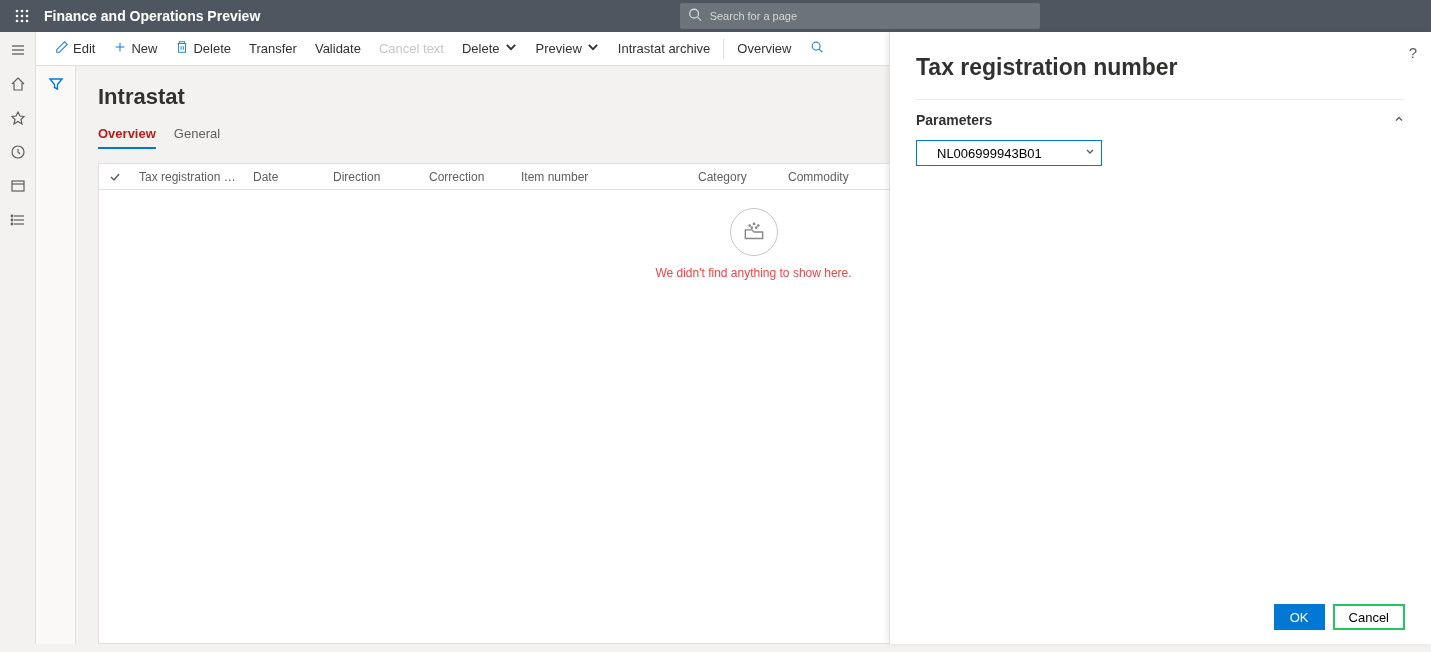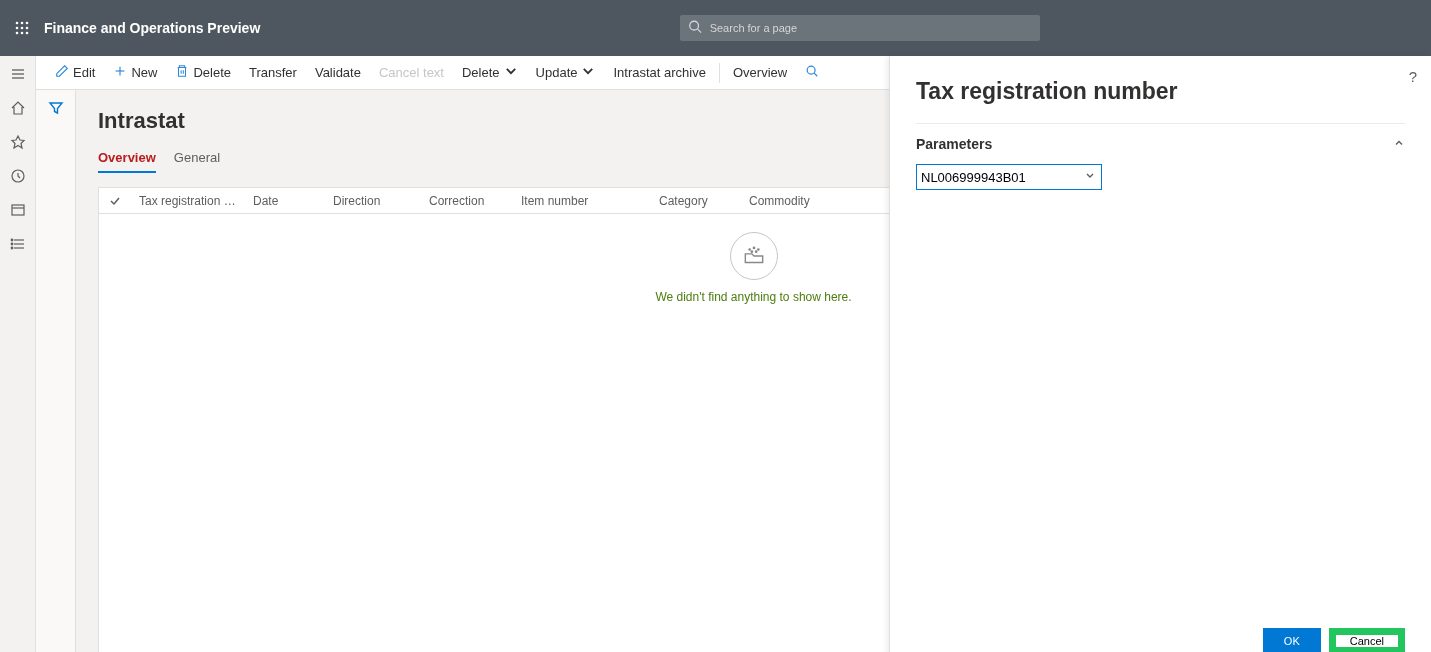--- a/index.html
+++ b/index.html
@@ -1,17 +1,17 @@
 <!DOCTYPE html>
 <html><head>
 <meta charset="utf-8">
 <style>
   * { box-sizing: border-box; }
   html, body { margin: 0; padding: 0; height: 100%; font-family: "Segoe UI", -apple-system, sans-serif; font-size: 13px; color: #323130; background: #f3f2f1; overflow: hidden; }
-  .topbar { height: 56px; background: #4e5760; color: #fff; display: flex; align-items: center; padding: 0 12px; }
+  .topbar { height: 32px; background: #4e5760; color: #fff; display: flex; align-items: center; padding: 0 12px; }
   .topbar .waffle { width: 20px; height: 20px; display:flex; align-items:center; justify-content:center; cursor:pointer; margin-right: 12px;}
   .topbar .title { font-weight: 600; font-size: 14px; flex: 0 0 auto; margin-right: 40px; }
   .topbar .search-wrap { margin-left: auto; margin-right: auto; position: relative; }
   .topbar .search { width: 360px; height: 26px; background: #6b737b; border: none; border-radius: 2px; color: #fff; padding: 0 10px 0 30px; font-size: 11px; }
   .topbar .search::placeholder { color: #d6d6d6; }
   .topbar .search-icon { position:absolute; left:8px; top:50%; transform:translateY(-50%); color:#d6d6d6; }
 
   .layout { display: flex; height: calc(100% - 40px); position: relative; }
   .leftrail { width: 36px; background: #f3f2f1; border-right: 1px solid #e1dfdd; display:flex; flex-direction:column; align-items:center; padding-top: 8px; gap: 14px; }
   .leftrail .rail-btn { width: 20px; height: 20px; display:flex; align-items:center; justify-content:center; color:#605e5c; cursor:pointer; }
@@ -37,39 +37,39 @@
 
   .grid { margin-top: 10px; background:#fff; border:1px solid #e1dfdd; flex:1; min-height:0; display:flex; flex-direction:column;}
   .grid-head { display:flex; align-items:center; height:26px; border-bottom:1px solid #e1dfdd; font-size:12px; color:#605e5c;}
   .gh-check { width:32px; display:flex; justify-content:center; color:#605e5c;}
   .gh-cell { padding: 0 8px; white-space:nowrap; overflow:hidden; text-overflow:ellipsis; }
   .c-taxreg { width: 114px; }
   .c-date { width: 80px; }
   .c-dir { width: 96px; }
   .c-corr { width: 92px; }
   .c-item { width: 138px; }
-  .c-cat { width: 90px; }
+  .c-cat { width: 90px; margin-left: 39px; }
   .c-comm { width: 120px; }
 
-  .empty { flex:1; display:flex; flex-direction:column; align-items:center; justify-content:flex-start; padding-top: 18px; color:#4d7c0f; font-size:12px;}
+  .empty { flex:1; display:flex; flex-direction:column; align-items:center; justify-content:flex-start; padding-top: 18px; color:#ef4444; font-size:12px;}
   .empty .icon-circle { width:48px; height:48px; border:1px solid #c8c6c4; border-radius:50%; display:flex; align-items:center; justify-content:center; margin-bottom:10px;}
   .empty .icon-circle svg { color:#8a8886; }
 
   
   .panel { position:absolute; top:0; right:0; bottom:0; width:542px; background:#fff; border-left:1px solid #e1dfdd; box-shadow:-2px 0 6px rgba(0,0,0,0.08); display:flex; flex-direction:column; padding: 18px 26px 14px 26px; }
   .panel .help { position:absolute; top:12px; right:14px; color:#605e5c; cursor:pointer; font-size:15px;}
   .panel-title { font-size:23px; font-weight:600; margin: 4px 0 18px 0; }
   .section-head { display:flex; align-items:center; justify-content:space-between; border-top:1px solid #edebe9; border-bottom:0; padding: 12px 0; font-weight:600; font-size:14px; cursor:pointer;}
   .section-head .chev { color:#605e5c; }
   .field-label { font-size:11px; color:#605e5c; margin-top: 6px; margin-bottom:2px;}
   .dropdown { position:relative; width:186px; }
-  .dropdown input { width:100%; height:26px; border:1px solid #0078d4; padding: 0 26px 0 4px; font-size:13px; font-family:inherit; outline:none; }
+  .dropdown input { width:100%; height:26px; border:1px solid #0078d4; padding: 0 26px 0 20px; font-size:13px; font-family:inherit; outline:none; }
   .dropdown .dd-chev { position:absolute; right:6px; top:50%; transform:translateY(-50%); color:#605e5c; pointer-events:none;}
   .panel-footer { margin-top:auto; display:flex; justify-content:flex-end; gap:8px; }
-  .btn { height:26px; padding: 0 14px; font-size:11px; border:7px solid #22c55e; background:#fff; cursor:pointer; font-family:inherit; }
+  .btn { height:26px; padding: 0 14px; font-size:13px; border:2px solid #22c55e; background:#fff; cursor:pointer; font-family:inherit; }
   .btn.primary { background:#0078d4; border-color:#0078d4; color:#fff; }
 </style>
 </head>
 <body>
 
 <div class="topbar">
   <div class="waffle">
     <svg width="14" height="14" viewBox="0 0 14 14" fill="currentColor">
         <circle cx="2" cy="2" r="1.3"></circle>
         <circle cx="7" cy="2" r="1.3"></circle>
@@ -168,21 +168,21 @@
         <div class="ab-item disabled">
             <span>Cancel text</span>
           </div>
         <div class="ab-item">
           <span>Delete</span>
           <span><svg width="10" height="10" viewBox="0 0 10 10" fill="none" stroke="currentColor" stroke-width="1.3">
                 <path d="M2 3.5 L5 6.5 L8 3.5"></path>
               </svg></span>
         </div>
         <div class="ab-item">
-          <span>Update</span>
+          <span>Preview</span>
           <span><svg width="10" height="10" viewBox="0 0 10 10" fill="none" stroke="currentColor" stroke-width="1.3">
                 <path d="M2 3.5 L5 6.5 L8 3.5"></path>
               </svg></span>
         </div>
         <div class="ab-item">
             <span>Intrastat archive</span>
           </div>
         <div class="sep"></div>
         <div class="ab-item">
             <span>Overview</span>

